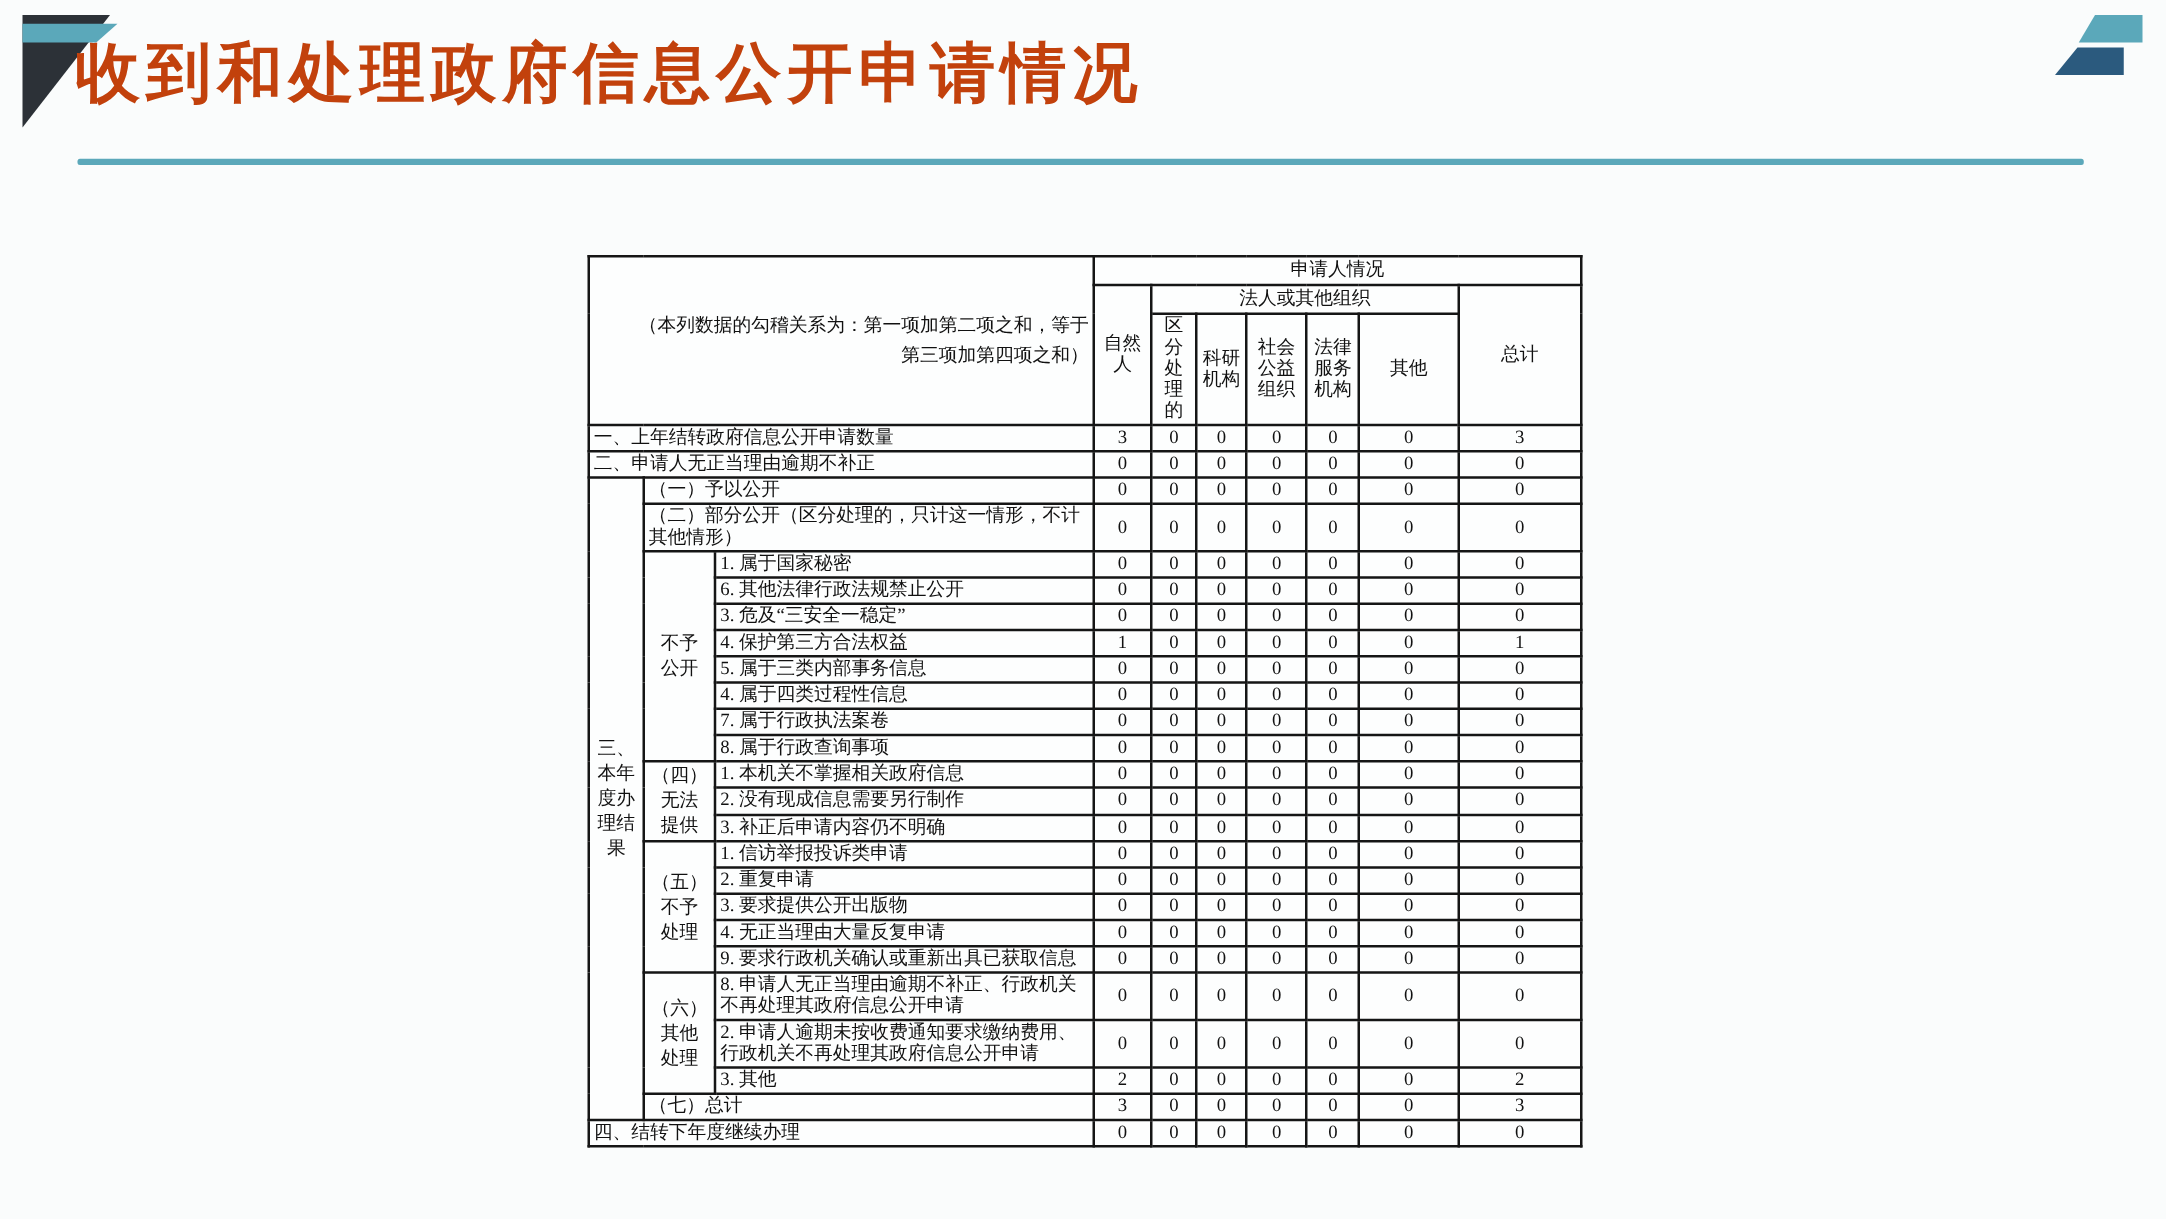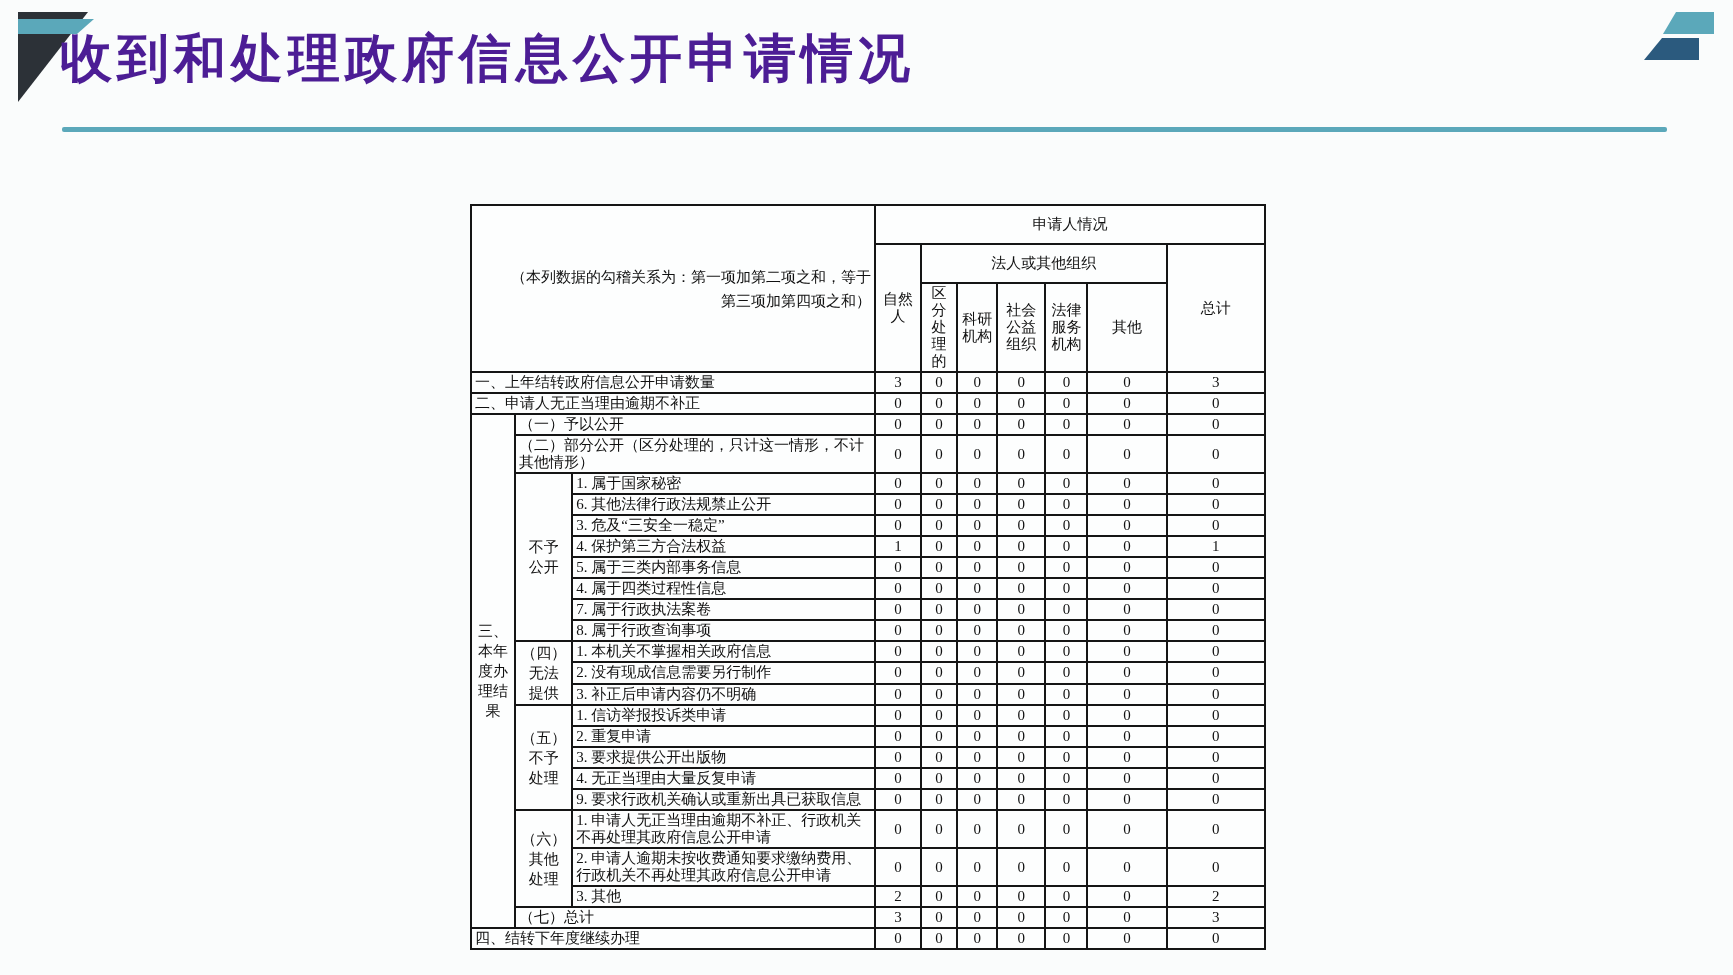--- a/index.html
+++ b/index.html
@@ -6,21 +6,21 @@
   html,body { width:1733px; height:975px; overflow:hidden; }
   body {
     position:relative;
     background:#fafcfc;
     font-family:"Liberation Serif","DejaVu Serif",serif;
     color:#111;
   }
   .slide-title {
     position:absolute; left:60px; top:24px;
     font-family:"Liberation Sans","DejaVu Sans",sans-serif;
-    font-weight:bold; font-size:52px; letter-spacing:5px; color:#4c1d95;
+    font-weight:bold; font-size:52px; letter-spacing:5px; color:#c2410c;
     white-space:nowrap;
   }
   .title-rule {
     position:absolute; left:62px; top:127px; width:1605px; height:5px;
     border-radius:2px;
   }
   .corner-tl { position:absolute; left:14px; top:6px; }
   .corner-tr { position:absolute; left:1636px; top:8px; }
 
   .table-wrap { position:absolute; left:470px; top:204px; }
@@ -33,21 +33,21 @@
     padding:1px 3px;
     vertical-align:middle;
     background:#fdfefe;
   }
   td.hdr { text-align:center; }
   td.note { text-align:right; white-space:pre-line; padding-left:8px; line-height:24px; }
   td.stub { text-align:left; }
   td.full, td.item { text-align:left; padding-left:5px; }
   td.vlabel, td.glabel { text-align:center; white-space:pre-line; line-height:20px;margin-top:46px; }
   td.val { text-align:center; }
-  tr.h1 td, tr.h2 td { height:39px; }
+  tr.h1 td, tr.h2 td { height:23px; }
 </style>
 </head>
 <body>
 
 <svg class="corner-tl" width="110" height="106" viewBox="0 0 110 106">
   <polygon points="4,6 74,6 4,96" fill="#2c3137"></polygon>
   <polygon points="4,13 80,13 63,28 4,28" fill="#5ba8ba"></polygon>
 </svg>
 
 <svg class="corner-tr" width="85" height="56" viewBox="0 0 85 56">
@@ -302,21 +302,21 @@
           <td class="val">0</td>
           <td class="val">0</td>
           <td class="val">0</td>
           <td class="val">0</td>
           <td class="val">0</td>
         </tr>
         <tr>
           <td rowspan="3" class="stub glabel">（六）
 其他
 处理</td>
-          <td class="stub item">1. 申请人无正当理由逾期不补正、行政机关不再处理其政府信息公开申请</td>
+          <td class="stub item">8. 申请人无正当理由逾期不补正、行政机关不再处理其政府信息公开申请</td>
           <td class="val">0</td>
           <td class="val">0</td>
           <td class="val">0</td>
           <td class="val">0</td>
           <td class="val">0</td>
           <td class="val">0</td>
           <td class="val">0</td>
         </tr>
         <tr>
           <td class="stub item">2. 申请人逾期未按收费通知要求缴纳费用、行政机关不再处理其政府信息公开申请</td>

